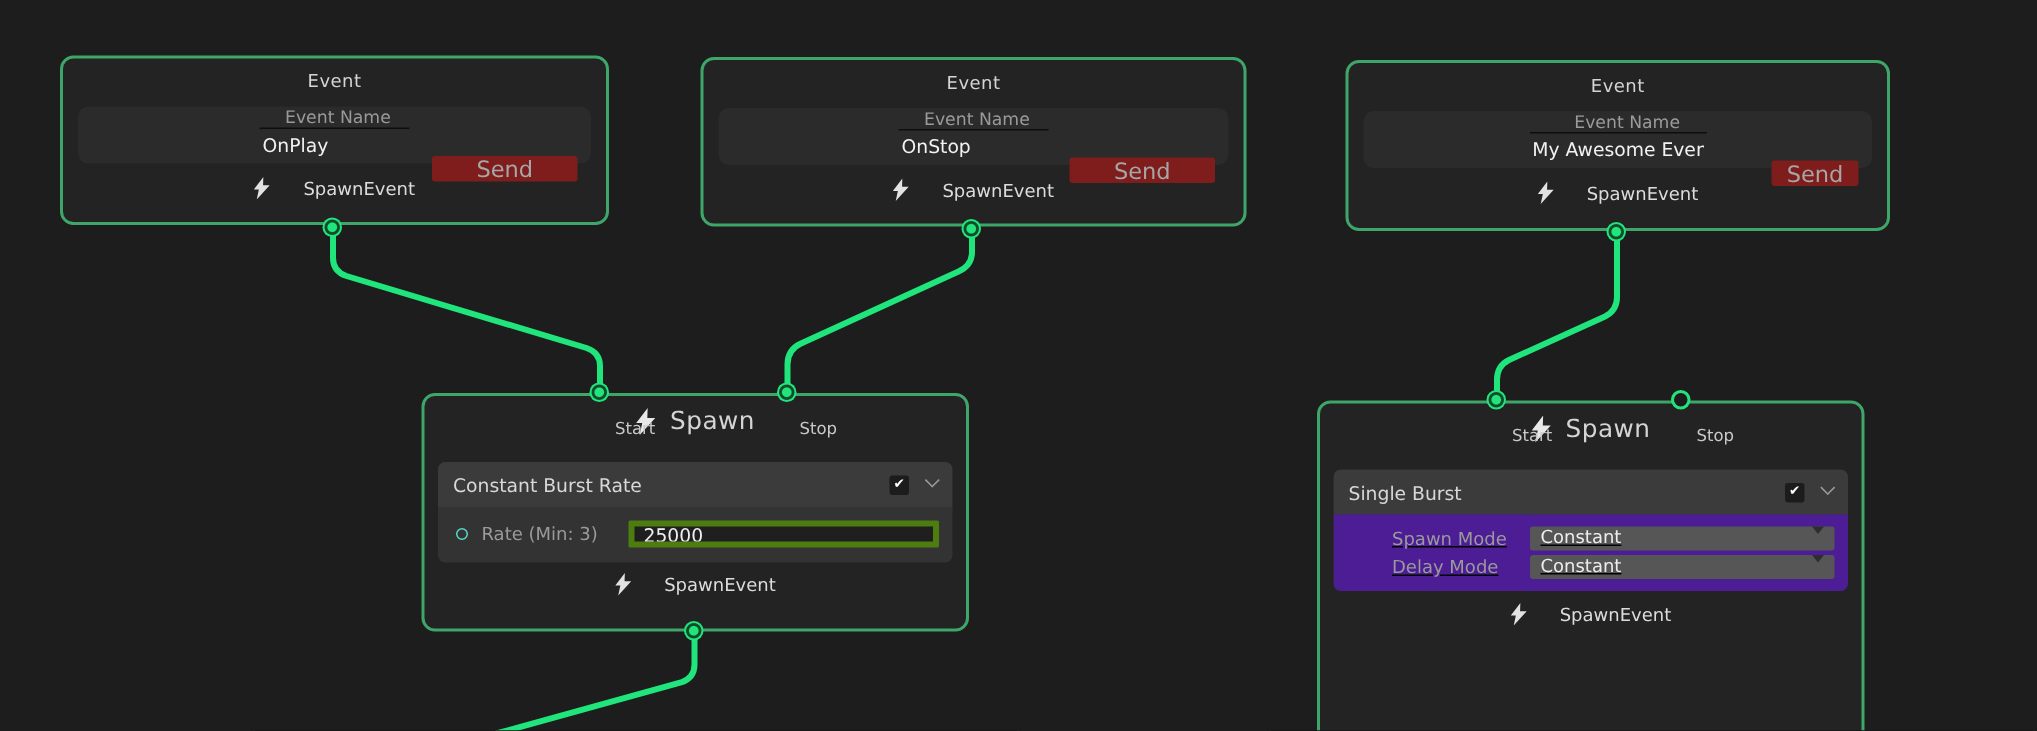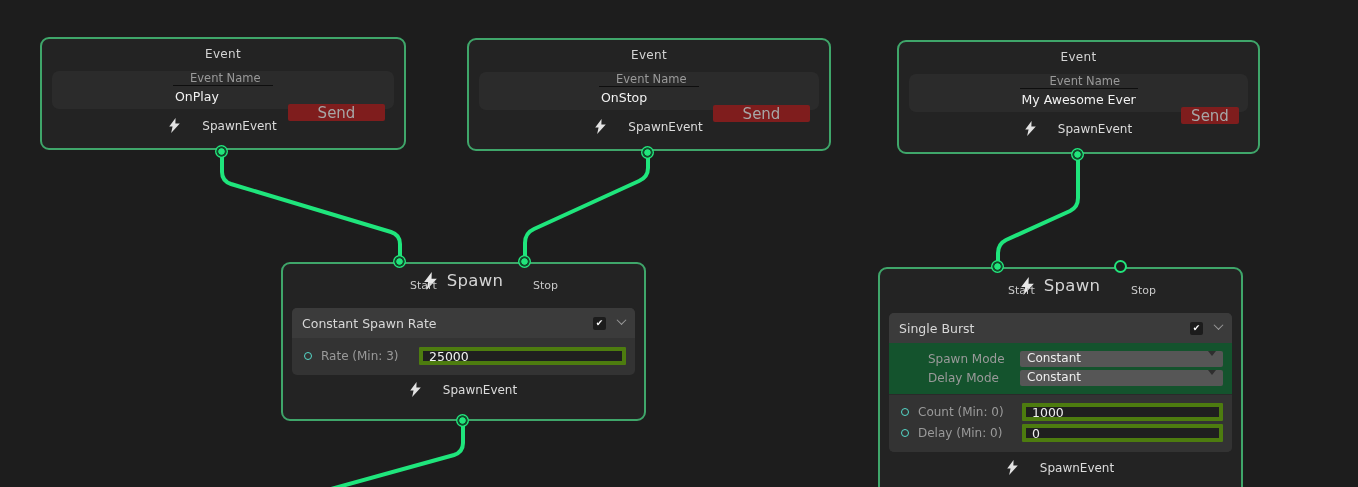--- a/index.html
+++ b/index.html
@@ -68,21 +68,21 @@
   .prop-row + .prop-row { margin-top:3px; }
   .port-dot {
     width:8px; height:8px; border:1.5px solid #55d9c9; border-radius:50%;
     margin:0 0 0 3px; flex:none;
   }
   .prop-label { color:#9a9a9a; font-size:12px; margin-left:9px; white-space:nowrap; }
   .num-input {
     flex:1; height:18px; background:#1f1f1f; border:4px solid #4d7c0f; border-radius:1px;
     color:#f0f0f0; font-size:12.5px; font-family:inherit; padding:0 6px; outline:none; min-width:0;
   }
-  .settings-section { background:#14532d; padding:8px 9px; }
+  .settings-section { background:#4c1d95; padding:8px 9px;text-decoration:underline; }
   .settings-section .prop-label { margin-left:30px; width:92px; }
   .fields-section { border-top:1px solid #2a2a2a; background:#333333; padding:8px 9px 10px; }
   .fields-section .prop-label { width:104px; }
   .prop-row + .prop-row .num-input { margin-top:0; }
   .dropdown {
     flex:1; height:16px; background:#565656; border-radius:2px; color:#ededed;
     font-size:12px; display:flex; padding:0 7px; cursor:pointer;
   }
   .dropdown .dd-arrow {
     margin-left:auto; width:0; height:0;
@@ -161,21 +161,21 @@
 
   <div class="node" style="left:281px; top:262px; width:365px; height:159px;">
     <div class="node-title spawn-title">
       <svg class="bolt" width="13" height="18" viewBox="0 0 12 17">
           <path d="M7.2 0 L0 9.5 H3.8 L2.2 17 L12 6.3 H7 Z" fill="#e8e8e8"></path>
         </svg>
       <span>Spawn</span>
     </div>
     <div class="block">
       <div class="block-header">
-        <span>Constant Spawn Rate</span>
+        <span>Constant Burst Rate</span>
         <span class="spacer"></span>
         <span class="checkbox">✔</span>
         <span class="chev"></span>
       </div>
       <div class="block-body">
         <div class="prop-row">
           <span class="port-dot"></span>
           <span class="prop-label" style="width:98px;">Rate (Min: 3)</span>
           <input class="num-input" type="text" value="25000" style="">
         </div>
@@ -212,32 +212,20 @@
           </div>
         </div>
         <div class="prop-row">
           <span class="prop-label">Delay Mode</span>
           <div class="dropdown">
             <span>Constant</span>
             <span class="dd-arrow"></span>
           </div>
         </div>
       </div>
-      <div class="fields-section">
-        <div class="prop-row">
-          <span class="port-dot"></span>
-          <span class="prop-label">Count (Min: 0)</span>
-          <input class="num-input" type="text" value="1000" style="">
-        </div>
-        <div class="prop-row">
-          <span class="port-dot"></span>
-          <span class="prop-label">Delay (Min: 0)</span>
-          <input class="num-input" type="text" value="0" style="">
-        </div>
-      </div>
     </div>
     <div class="output-row" style="margin-top:8px;">
       <svg class="bolt" width="11" height="15" viewBox="0 0 12 17">
           <path d="M7.2 0 L0 9.5 H3.8 L2.2 17 L12 6.3 H7 Z" fill="#e2e2e2"></path>
         </svg>
       <span>SpawnEvent</span>
     </div>
   </div>
 
   <div class="flow-port" style="left:215px; top:145px;"></div>

